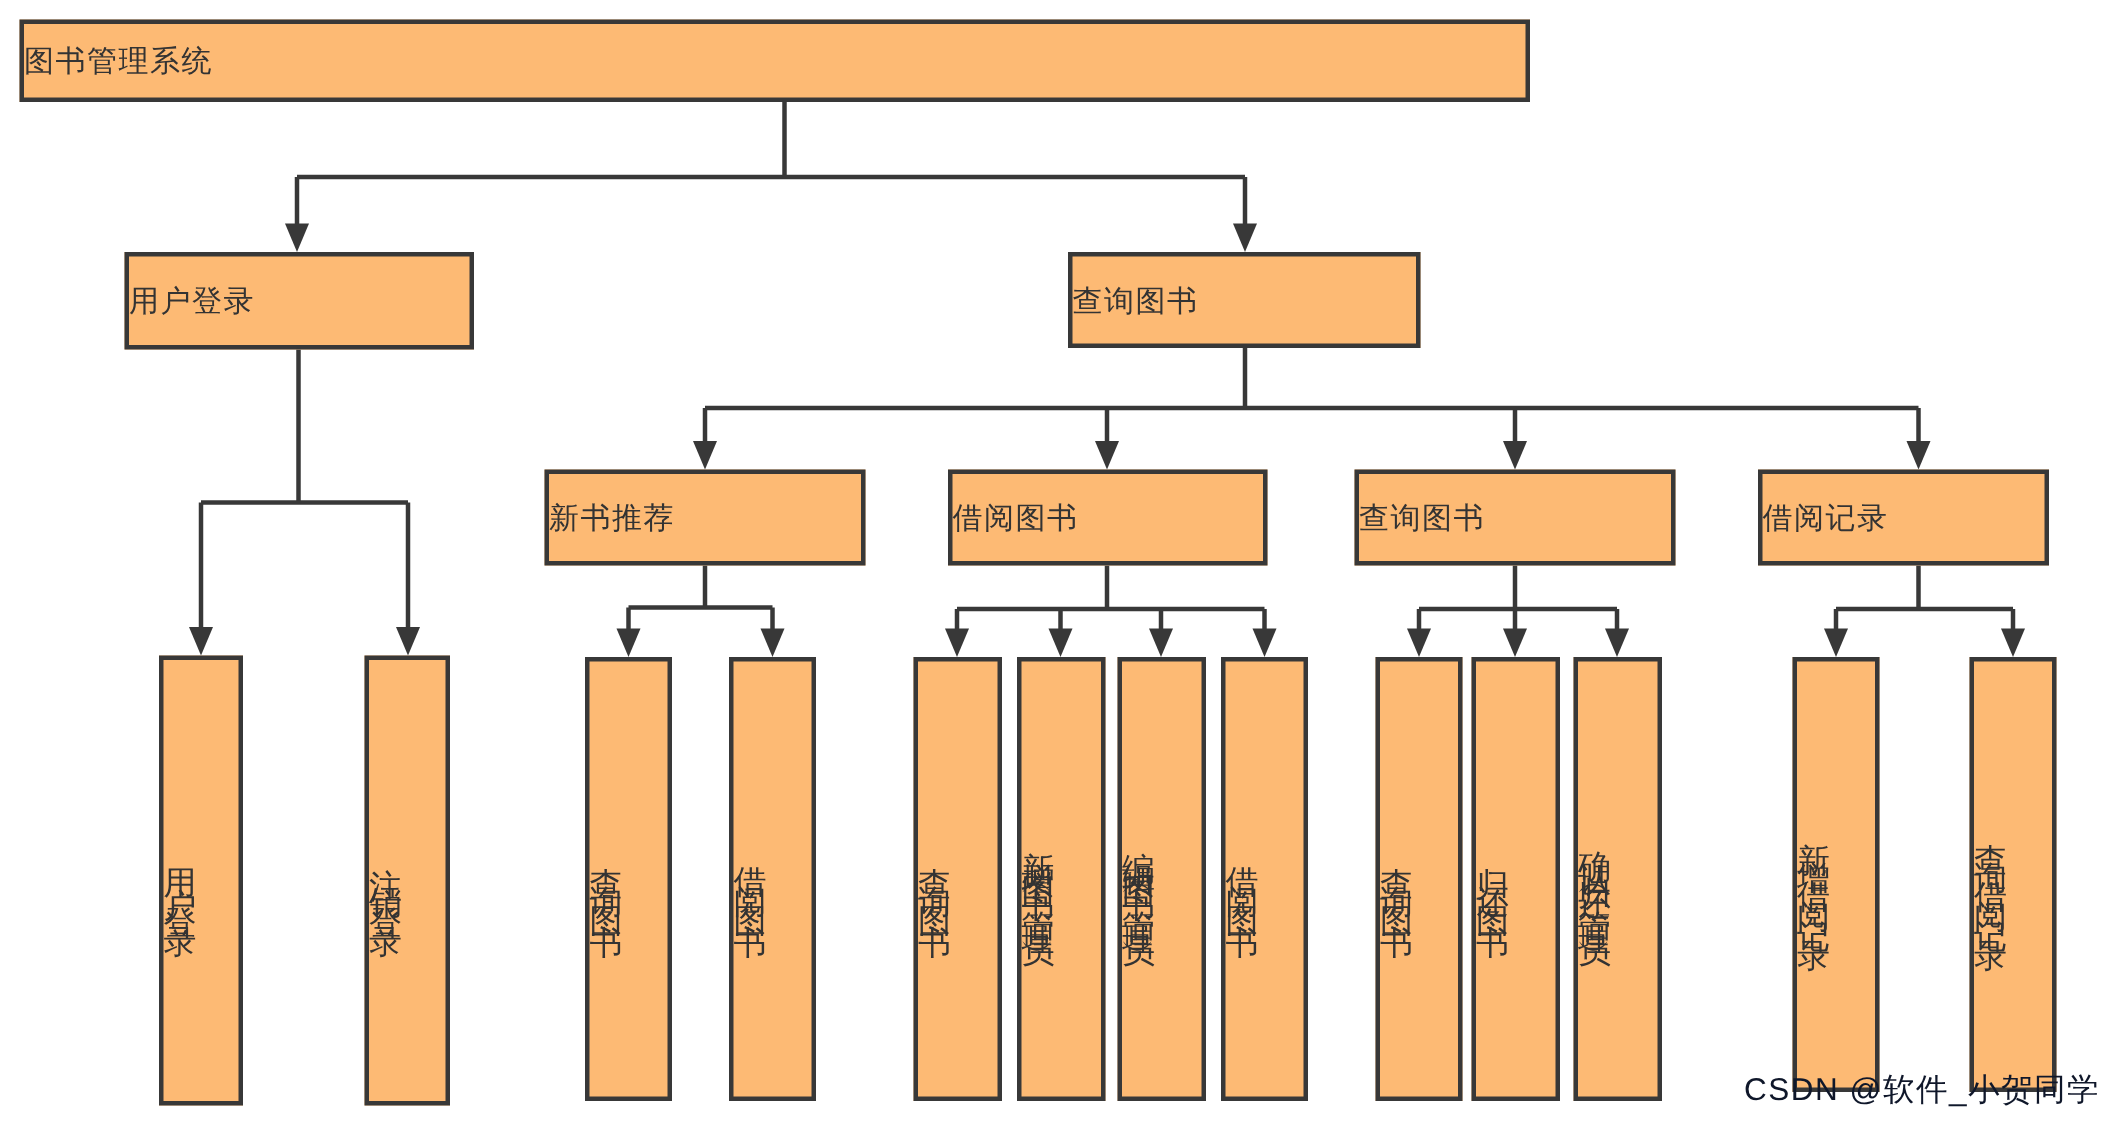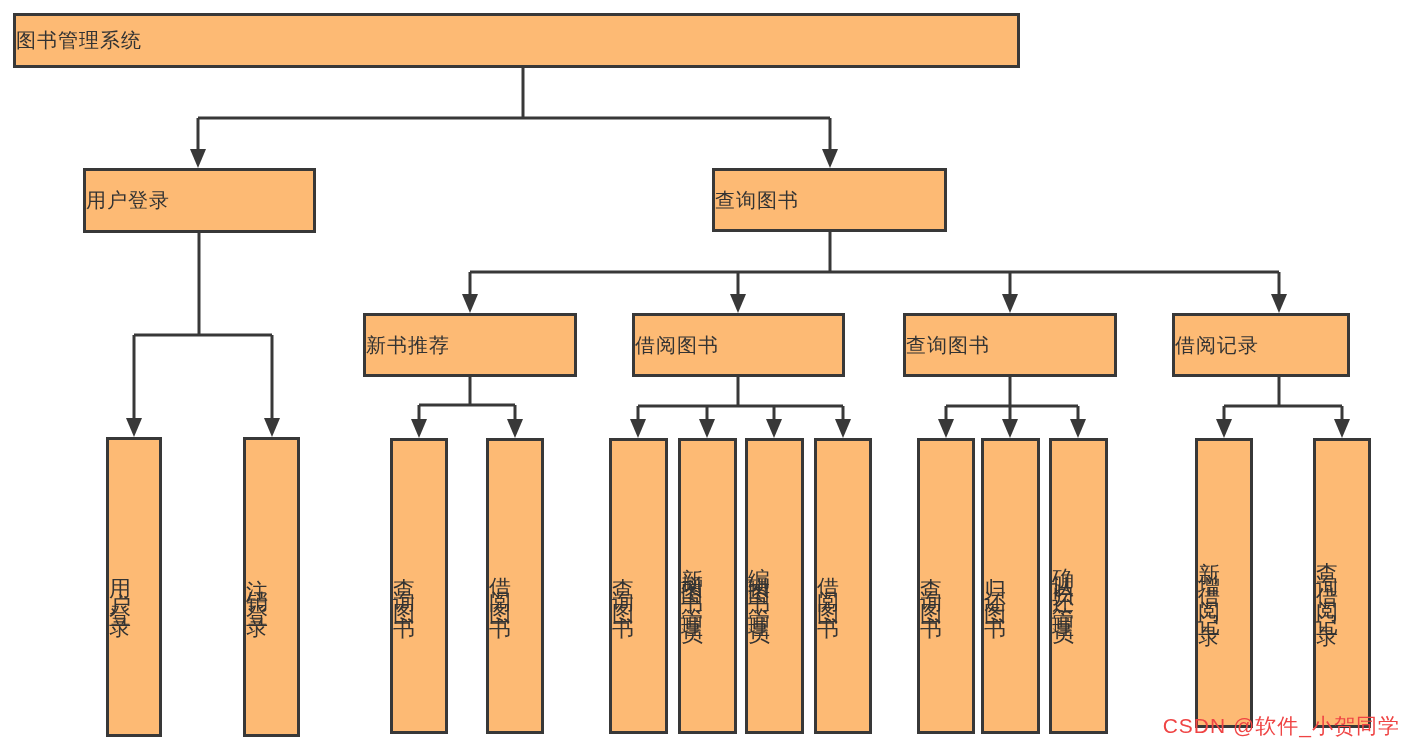--- a/index.html
+++ b/index.html
@@ -17,21 +17,21 @@
   .hbox{font-size:20px;letter-spacing:1px;font-weight:400;}
   .leaf .vlabel{
     writing-mode:vertical-rl;text-orientation:mixed;
     font-size:22px;line-height:1;font-weight:400;
   }
   #connectors{position:absolute;left:0;top:0;z-index:1;}
   #connectors line{stroke:#383838;stroke-width:3;}
   #connectors polygon{fill:#383838;}
   .watermark{
     position:absolute;right:5px;top:712px;
-    font-size:21px;color:#ef4444;letter-spacing:1px;z-index:3;
+    font-size:21px;color:#0f172a;letter-spacing:1px;z-index:3;
     white-space:nowrap;
   }
 </style>
 </head>
 <body>
 
 <div>
 
   <svg id="connectors" width="1405" height="747">
     <g>
@@ -115,21 +115,21 @@
 
   <div class="box hbox" style="left:363px;top:313px;width:214px;height:64px;">
     <span>新书推荐</span>
   </div>
   <div class="box hbox" style="left:632px;top:313px;width:213px;height:64px;">
     <span>借阅图书</span>
   </div>
   <div class="box hbox" style="left:903px;top:313px;width:214px;height:64px;">
     <span>查询图书</span>
   </div>
-  <div class="box hbox" style="left:1172px;top:313px;width:178px;height:64px;">
+  <div class="box hbox" style="left:1172px;top:313px;width:194px;height:64px;">
     <span>借阅记录</span>
   </div>
 
   <div class="box leaf" style="left:106px;top:437px;width:56px;height:300px;">
     <span class="vlabel" style="letter-spacing: 13px;">用户登录</span>
   </div>
   <div class="box leaf" style="left:243px;top:437px;width:57px;height:300px;">
     <span class="vlabel" style="letter-spacing: 13px;">注销登录</span>
   </div>
 

